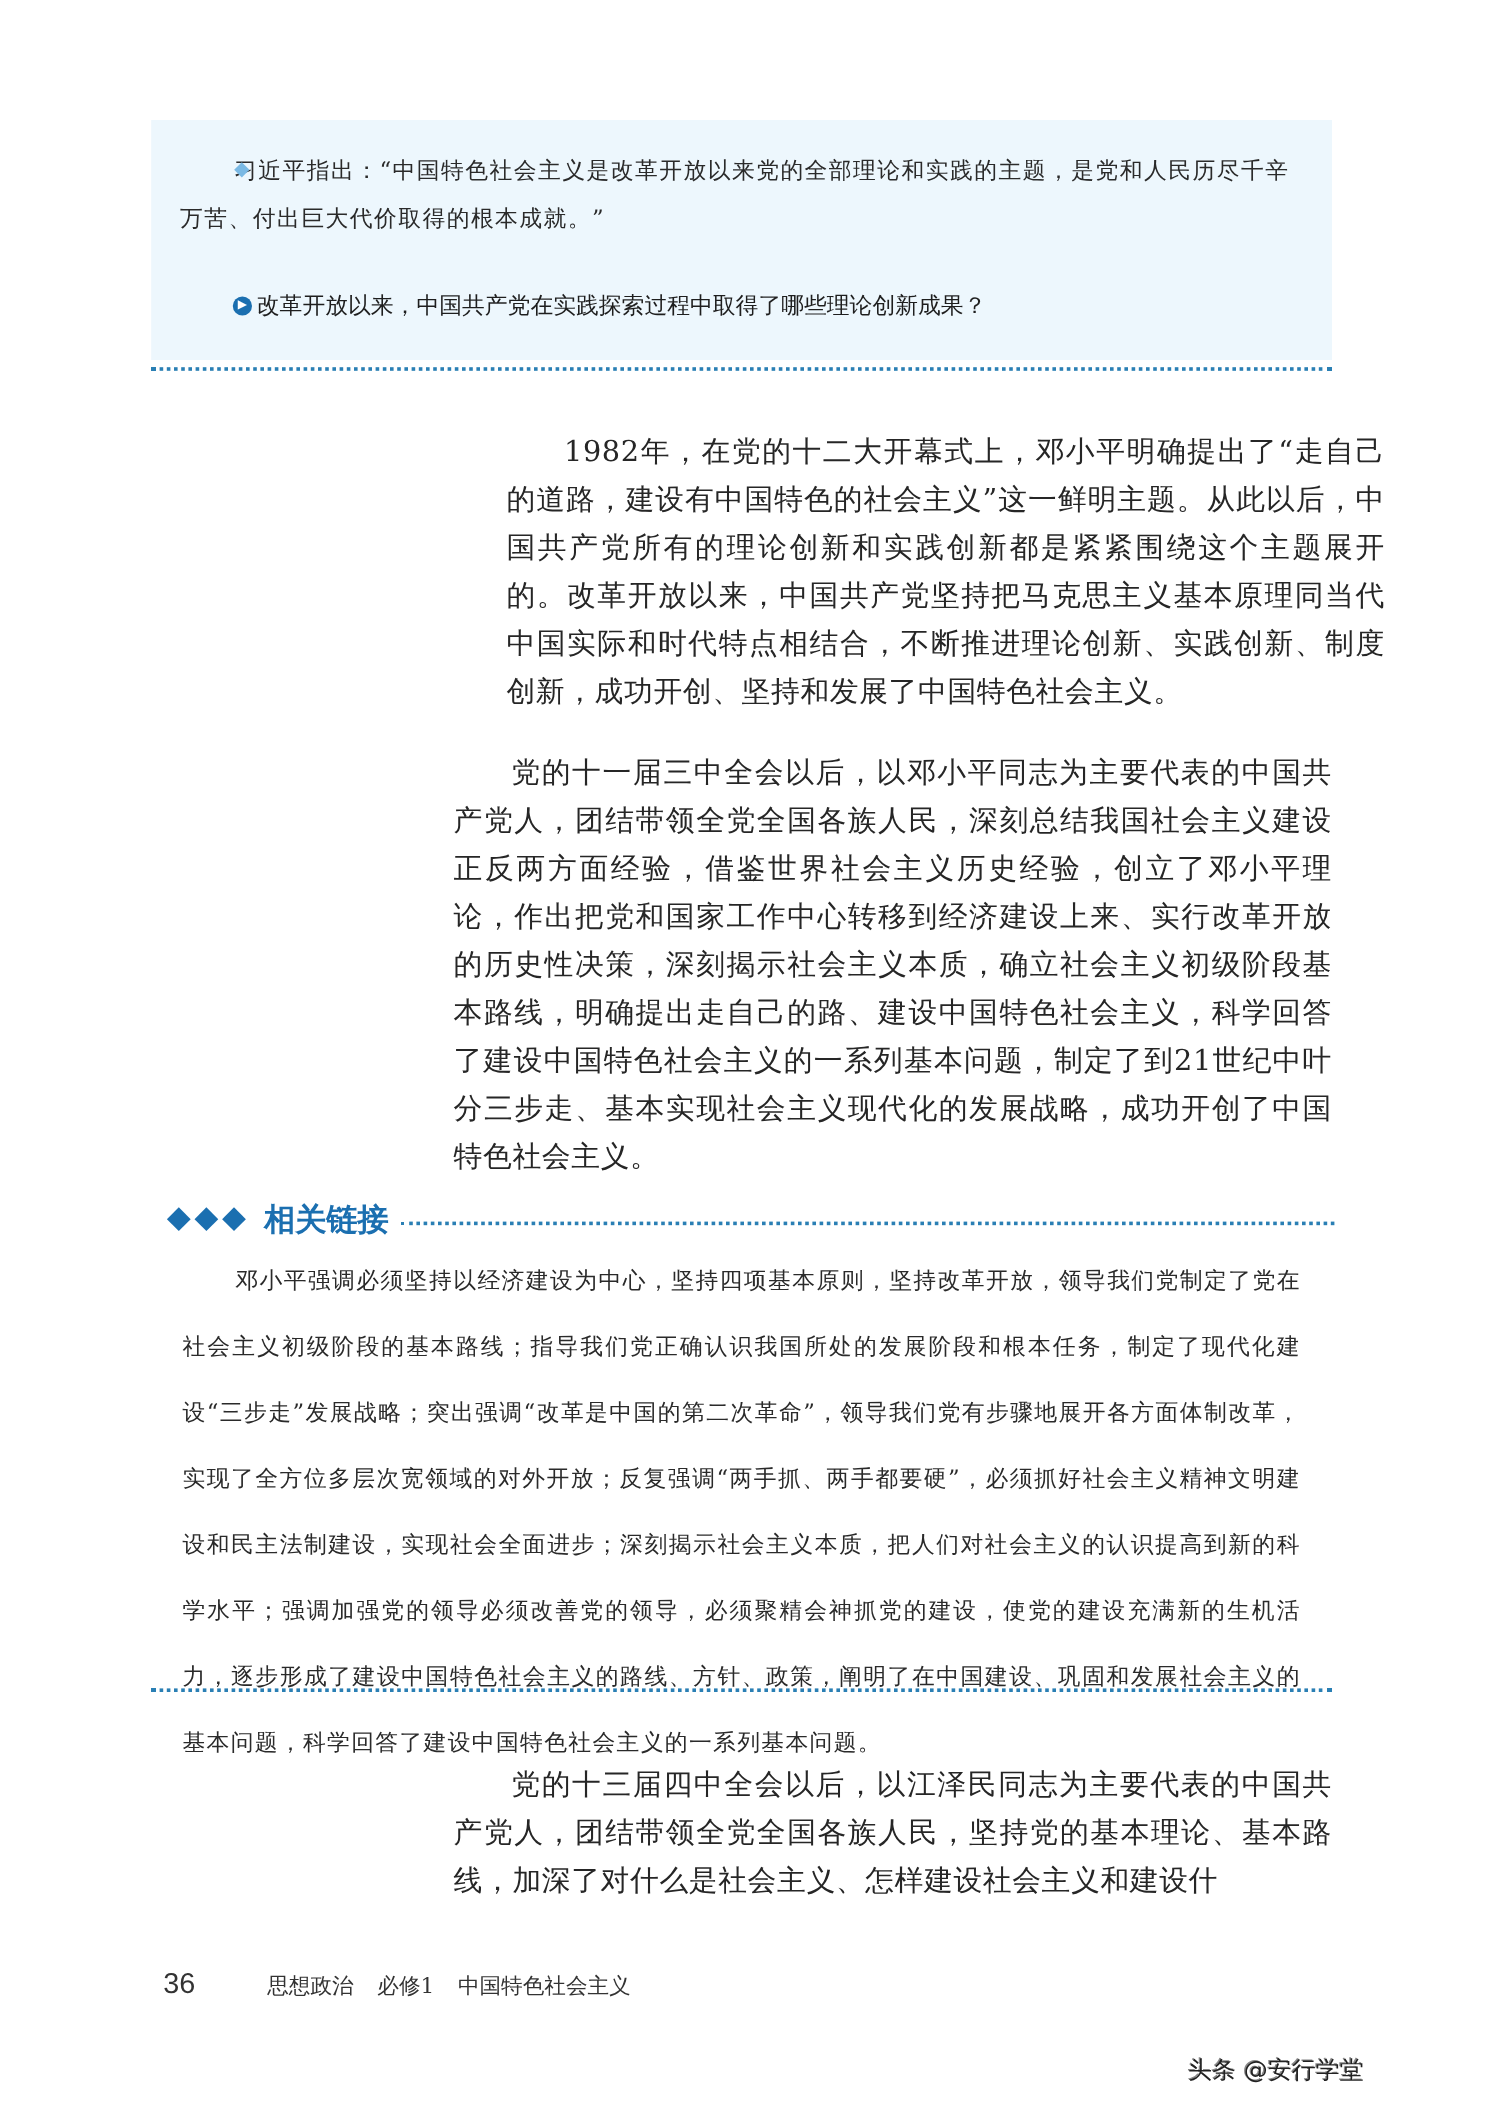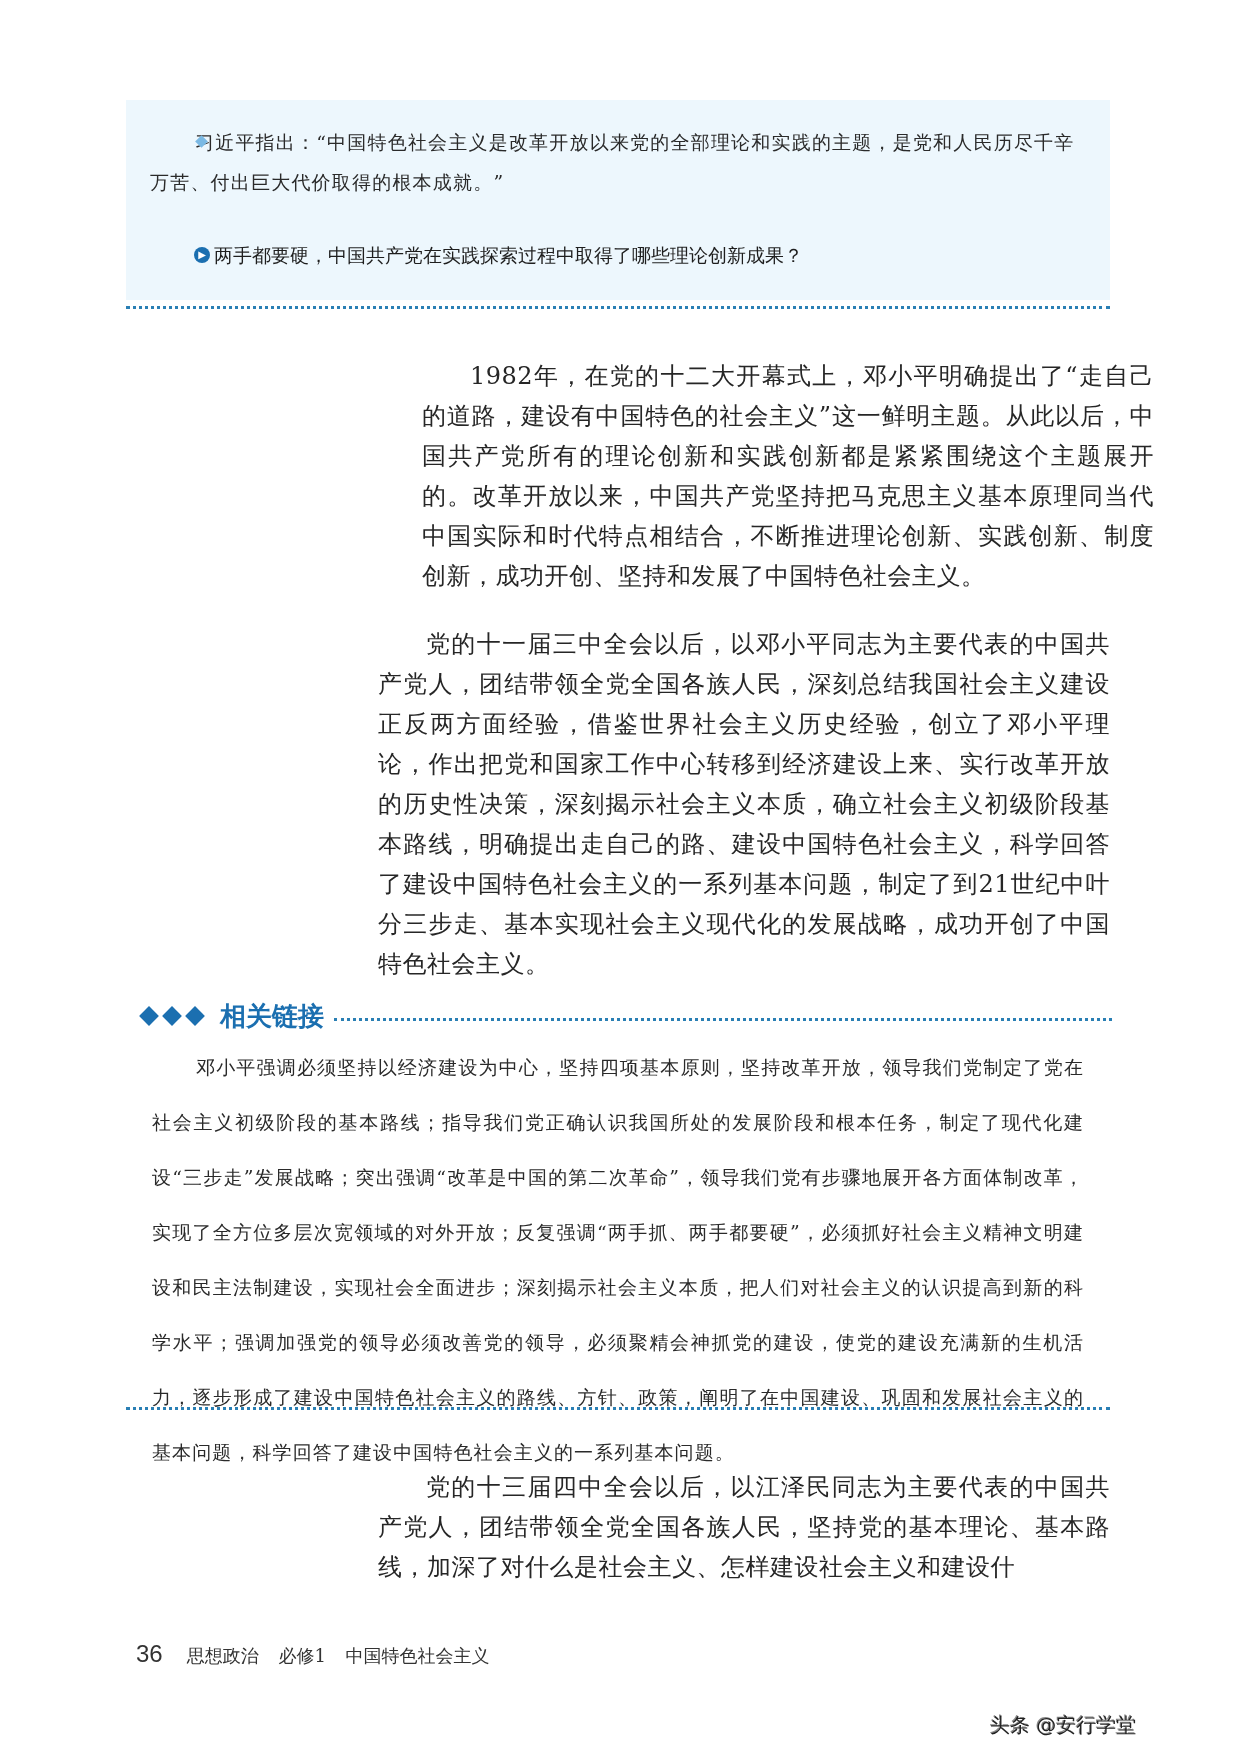--- a/index.html
+++ b/index.html
@@ -133,21 +133,21 @@
       position: absolute;
       left: 136px;
       top: 1640px;
       display: flex;
       align-items: baseline;
       color: #333;
     }
     .footer .page-num {
       font-family: "Liberation Sans", sans-serif;
       font-size: 24px;
-      margin-right: 24px;
+      margin-right: 60px;
     }
     .footer .book-title {
       font-size: 18px;
       word-spacing: 14px;
     }
     .watermark {
       position: absolute;
       left: 990px;
       top: 1712px;
       font-family: "DejaVu Sans", "Liberation Sans", sans-serif;
@@ -161,21 +161,21 @@
 
 <div class="callout-box"></div>
 
 <div class="quote">
   <span class="diamond-small"></span>
   <span>习近平指出：“中国特色社会主义是改革开放以来党的全部理论和实践的主题，是党和人民历尽千辛万苦、付出巨大代价取得的根本成就。”</span>
 </div>
 
 <div class="question">
   <span class="arrow-circle">▶</span>
-  <span>两手都要硬，中国共产党在实践探索过程中取得了哪些理论创新成果？</span>
+  <span>改革开放以来，中国共产党在实践探索过程中取得了哪些理论创新成果？</span>
 </div>
 
 <div class="dotted-line" style="top:306px;"></div>
 
 <div class="body-para" style="top:356px;margin-left:44px;">1982年，在党的十二大开幕式上，邓小平明确提出了“走自己的道路，建设有中国特色的社会主义”这一鲜明主题。从此以后，中国共产党所有的理论创新和实践创新都是紧紧围绕这个主题展开的。改革开放以来，中国共产党坚持把马克思主义基本原理同当代中国实际和时代特点相结合，不断推进理论创新、实践创新、制度创新，成功开创、坚持和发展了中国特色社会主义。</div>
 <div class="body-para" style="top:624px;">党的十一届三中全会以后，以邓小平同志为主要代表的中国共产党人，团结带领全党全国各族人民，深刻总结我国社会主义建设正反两方面经验，借鉴世界社会主义历史经验，创立了邓小平理论，作出把党和国家工作中心转移到经济建设上来、实行改革开放的历史性决策，深刻揭示社会主义本质，确立社会主义初级阶段基本路线，明确提出走自己的路、建设中国特色社会主义，科学回答了建设中国特色社会主义的一系列基本问题，制定了到21世纪中叶分三步走、基本实现社会主义现代化的发展战略，成功开创了中国特色社会主义。</div>
 
 <div class="related-header">
   <div class="diamonds">
     <span class="diamond"></span>

